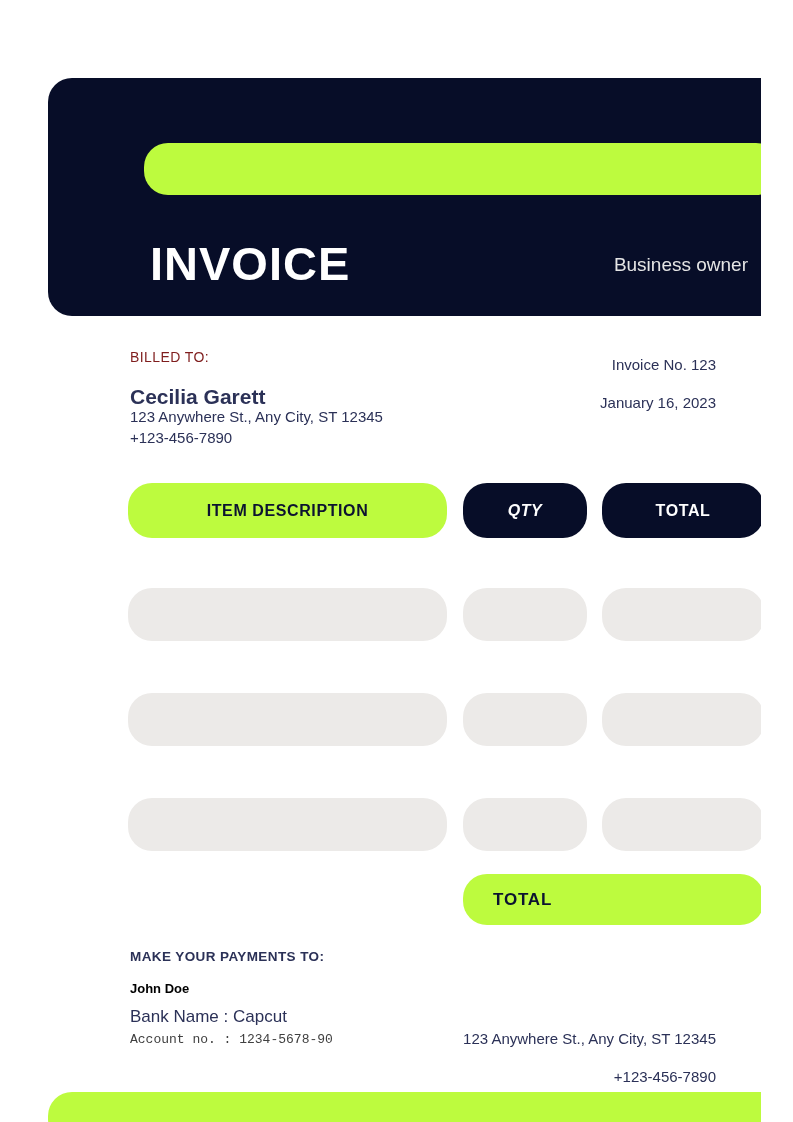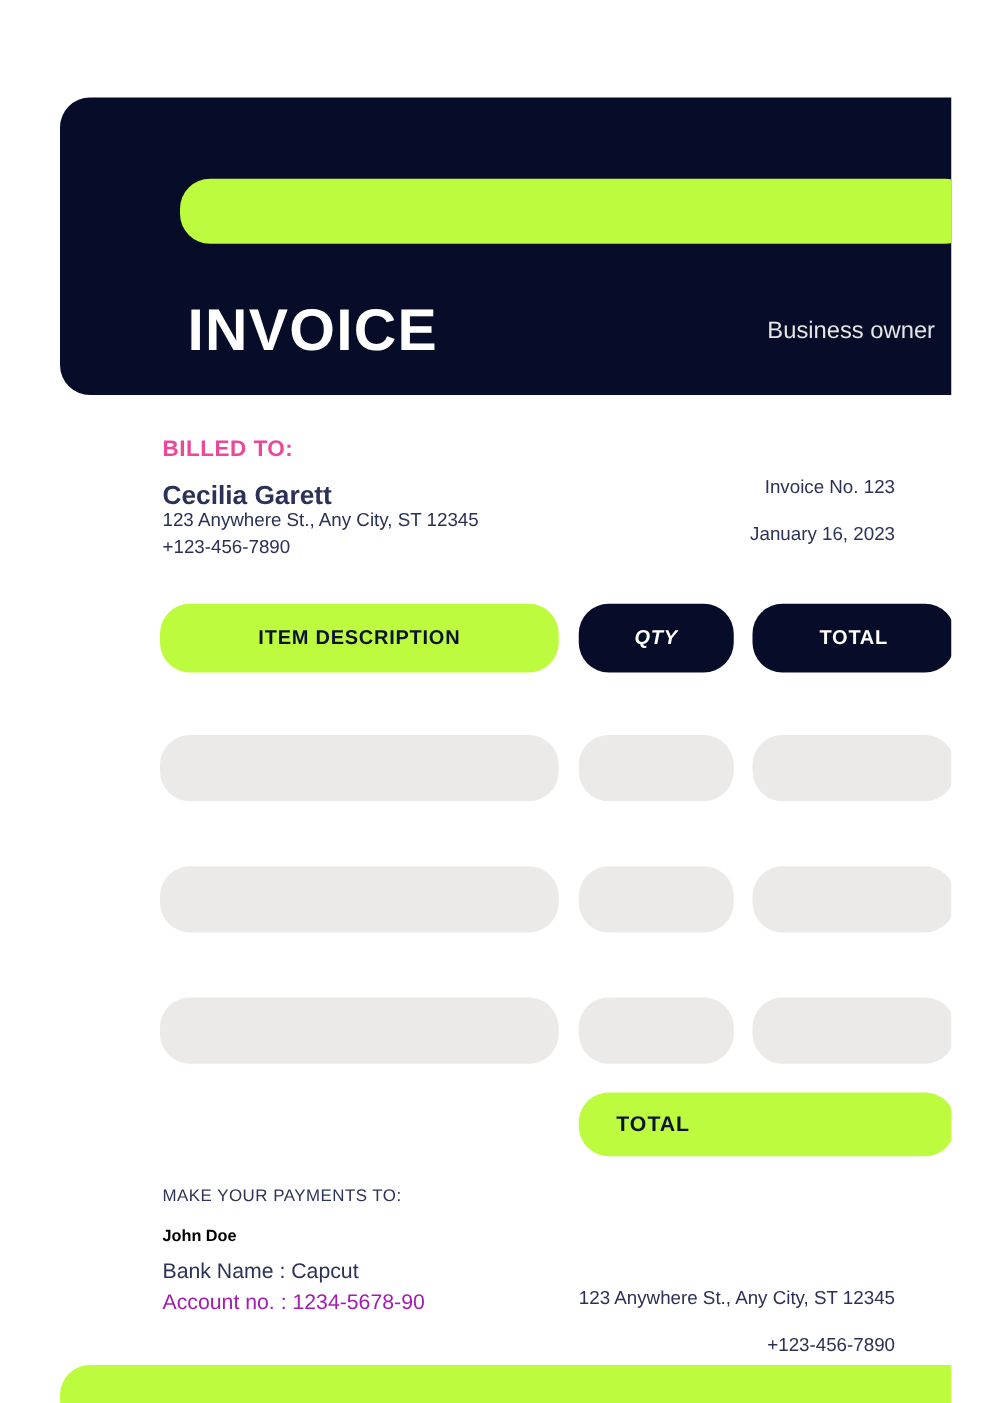--- a/index.html
+++ b/index.html
@@ -42,24 +42,23 @@
     position: absolute;
     top: 160px; right: 77px;
     font-size: 19px;
     font-weight: 400;
     color: #e5e5e5;
   }
   
   .billed-label {
     position: absolute;
     top: 301px; left: 82px;
-    font-size: 18px;
+    font-size: 14px;
     letter-spacing: 0.4px;
-    color: #ec4899;
-    font-weight: bold;
+    color: #7f1d1d;
   }
   .billed-name {
     position: absolute;
     top: 337px; left: 82px;
     font-size: 21px;
     font-weight: 700;
     color: #2B3157;
   }
   .billed-address {
     position: absolute;
@@ -69,21 +68,21 @@
   }
   .billed-phone {
     position: absolute;
     top: 381px; left: 82px;
     font-size: 15px;
     color: #2B3157;
   }
   
   .invoice-meta {
     position: absolute;
-    top: 315px; right: 77px;
+    top: 290px; right: 77px;
     text-align: right;
     font-size: 15px;
     line-height: 22px;
     color: #2B3157;
   }
   
   .th {
     position: absolute;
     top: 435px;
     height: 55px;
@@ -125,39 +124,41 @@
     letter-spacing: 0.8px;
     color: #0C1330;
   }
   
   .payment-label {
     position: absolute;
     top: 901px; left: 82px;
     font-size: 13.5px;
     letter-spacing: 0.4px;
     color: #2B3157;
+    font-weight: bold;
   }
   .payee-name {
     position: absolute;
     top: 933px; left: 82px;
     font-size: 13px;
     font-weight: 700;
     color: #000000;
   }
   .bank-name {
     position: absolute;
     top: 959px; left: 82px;
     font-size: 17px;
     color: #2B3157;
   }
   .account-number {
     position: absolute;
     top: 984px; left: 82px;
-    font-size: 17px;
-    color: #a21caf;
+    font-size: 13px;
+    color: #404040;
+    font-family: Liberation Mono, monospace;
   }
   
   .footer-contact {
     position: absolute;
     top: 964px; right: 77px;
     text-align: right;
     font-size: 15px;
     line-height: 21.5px;
     color: #2B3157;
   }

